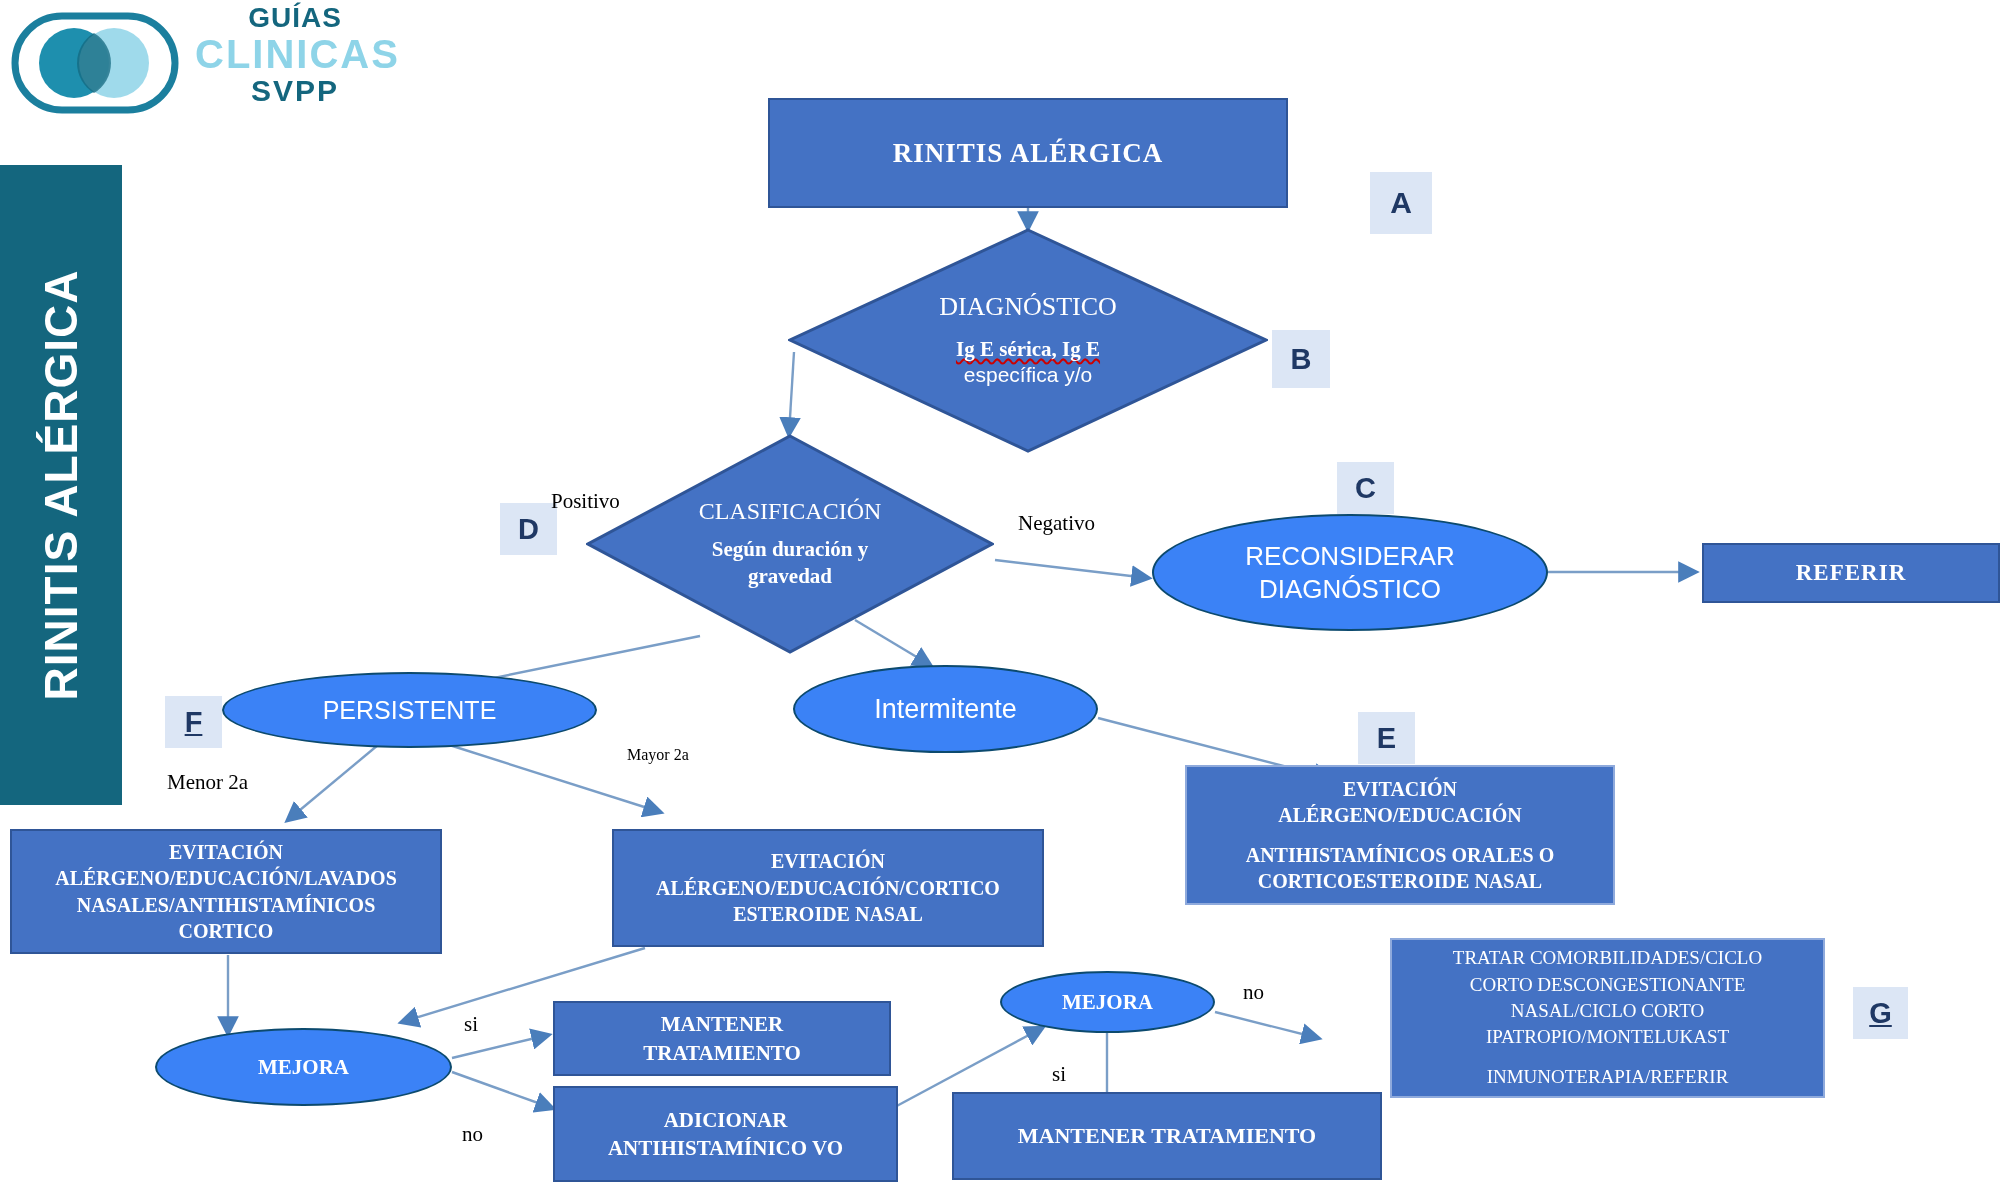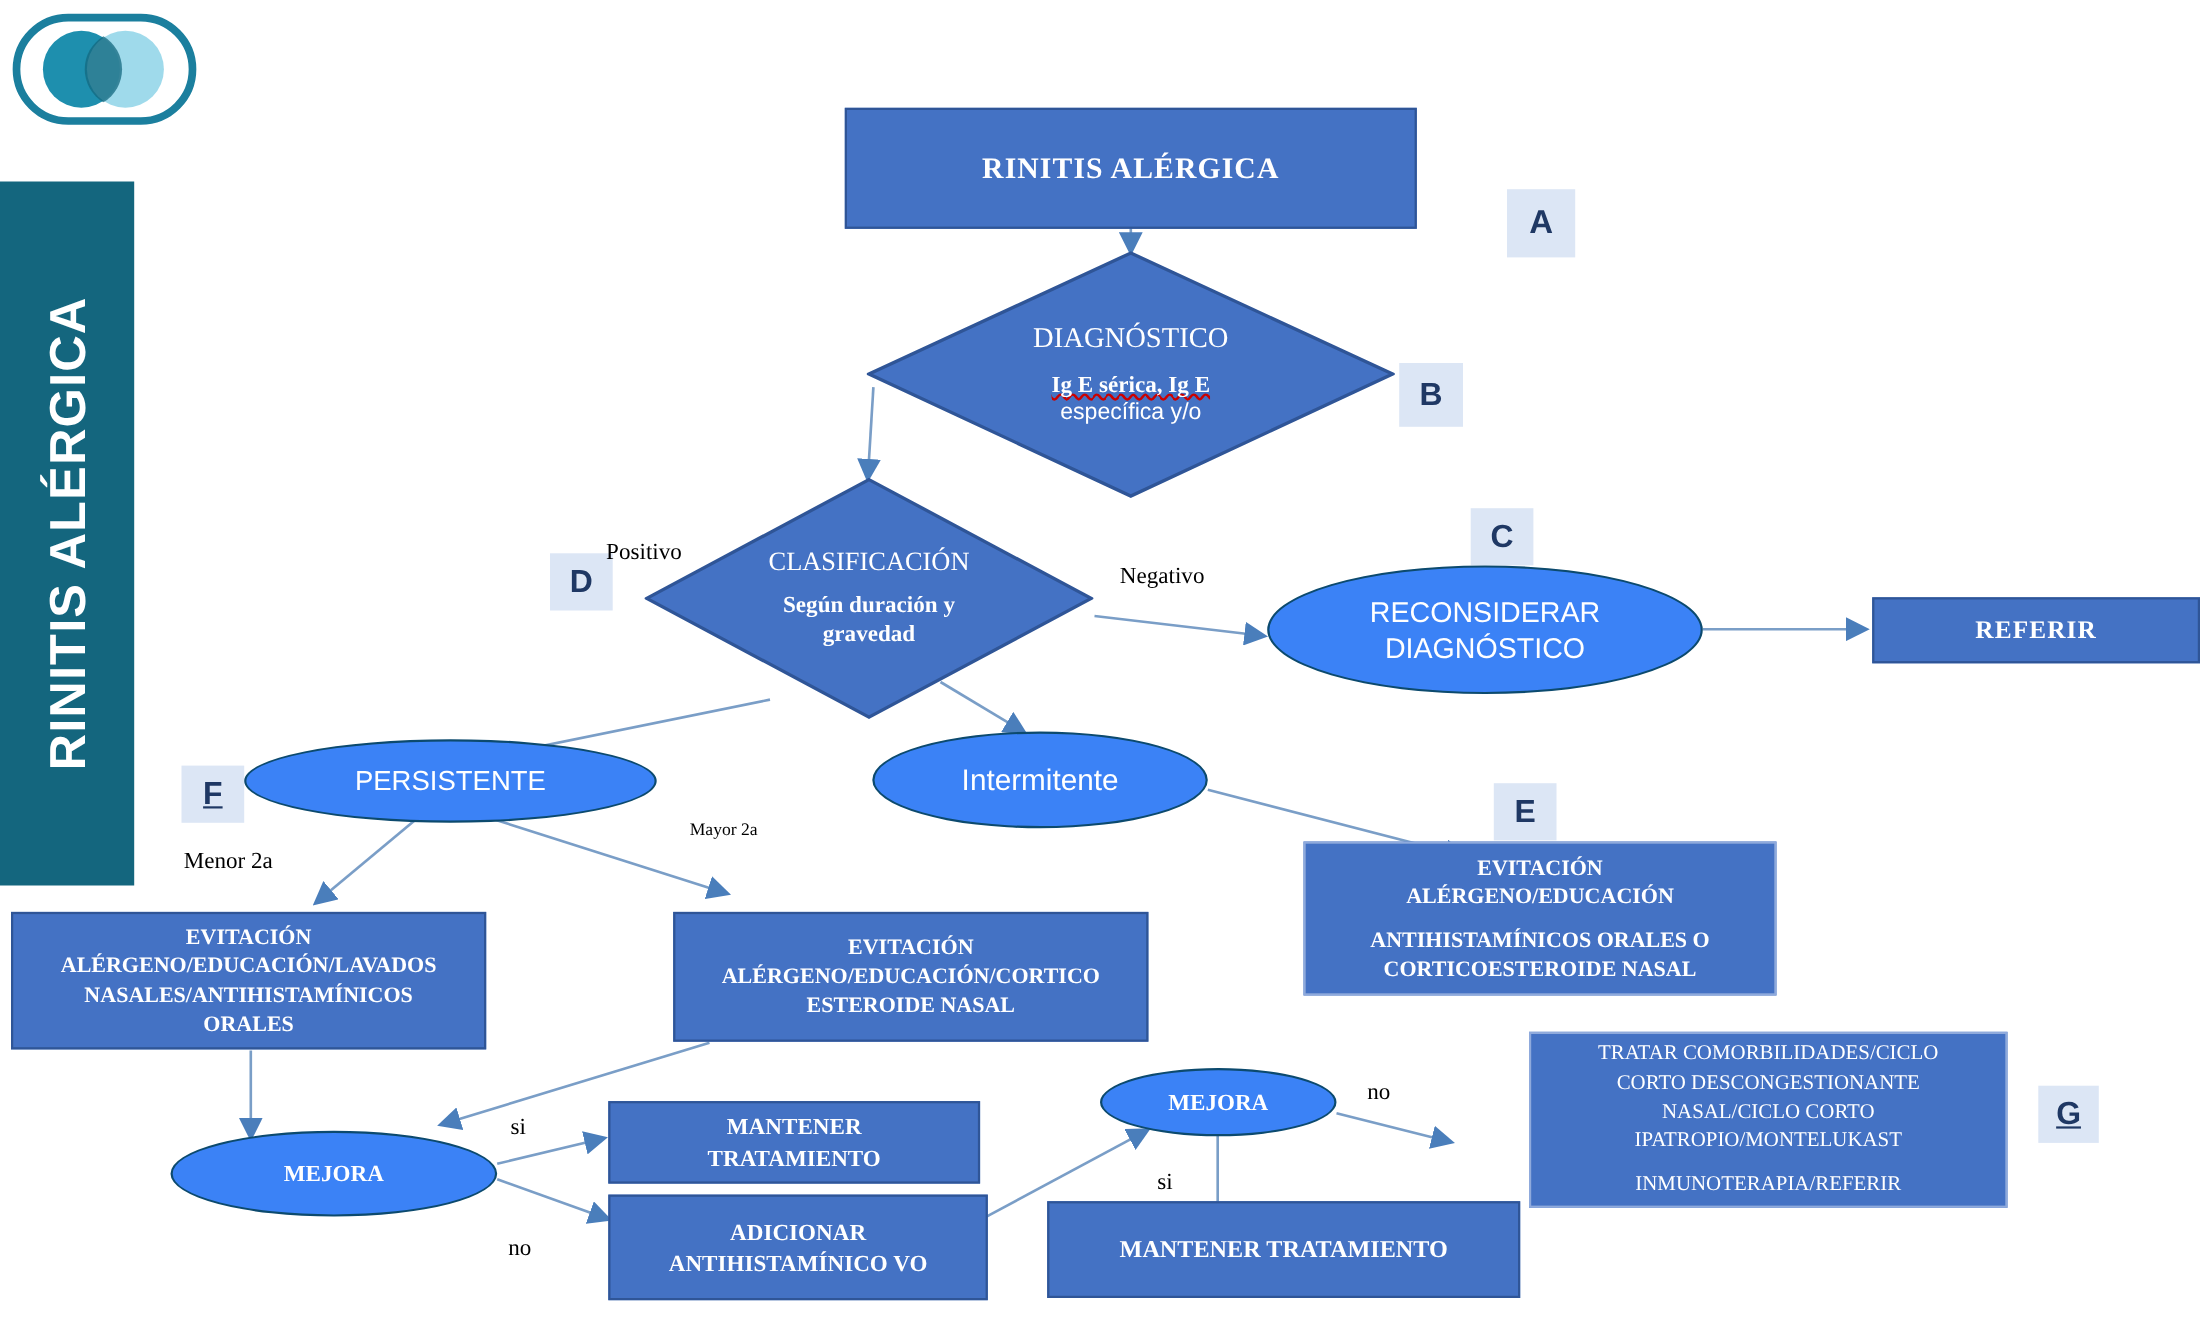--- a/index.html
+++ b/index.html
@@ -64,20 +64,25 @@
 <div id="stage">
 
   <div class="logo-wrap">
     <svg width="170" height="110" viewBox="0 0 170 110">
       <path d="M52 8 A47 47 0 0 0 52 102 L118 102 A47 47 0 0 0 118 8 Z" fill="none" stroke="#1b7f9e" stroke-width="7"></path>
       <circle cx="64" cy="55" r="35" fill="#1e8fae"></circle>
       <circle cx="104" cy="55" r="35" fill="#8ed4e8" opacity="0.85"></circle>
       <path d="M84 25 A35 35 0 0 1 84 85 A35 35 0 0 1 84 25 Z" fill="#14687f" opacity="0.75"></path>
     </svg>
   </div>
+  <div class="logo-text">
+    <div class="logo-guias">GUÍAS</div>
+    <div class="logo-clinicas">CLINICAS</div>
+    <div class="logo-svpp">SVPP</div>
+  </div>
 
   <div class="sidebar">
     <div class="sidebar-label">RINITIS ALÉRGICA</div>
   </div>
 
   <svg class="links">
     <defs>
       <marker id="ah" markerWidth="9" markerHeight="9" refX="7" refY="4.5" orient="auto" markerUnits="strokeWidth">
         <path d="M0,0 L9,4.5 L0,9 z" fill="#4a7ebb"></path>
       </marker>
@@ -186,21 +191,21 @@
     <span>ALÉRGENO/EDUCACIÓN</span>
     <span style="height:14px;"></span>
     <span>ANTIHISTAMÍNICOS ORALES O</span>
     <span>CORTICOESTEROIDE NASAL</span>
   </div>
 
   <div class="node rect serif-b" style="left:10px;top:829px;width:432px;height:125px;font-size:20px;line-height:1.32;flex-direction:column;">
     <span>EVITACIÓN</span>
     <span>ALÉRGENO/EDUCACIÓN/LAVADOS</span>
     <span>NASALES/ANTIHISTAMÍNICOS</span>
-    <span>ORALES</span>
+    <span>CORTICO</span>
   </div>
 
   <div class="node rect serif-b" style="left:612px;top:829px;width:432px;height:118px;font-size:20px;line-height:1.32;flex-direction:column;">
     <span>EVITACIÓN</span>
     <span>ALÉRGENO/EDUCACIÓN/CORTICO</span>
     <span>ESTEROIDE NASAL</span>
   </div>
 
   <div class="node ellipse serif-b" style="left:155px;top:1028px;width:297px;height:78px;font-size:21px;">
     <span>MEJORA</span>

